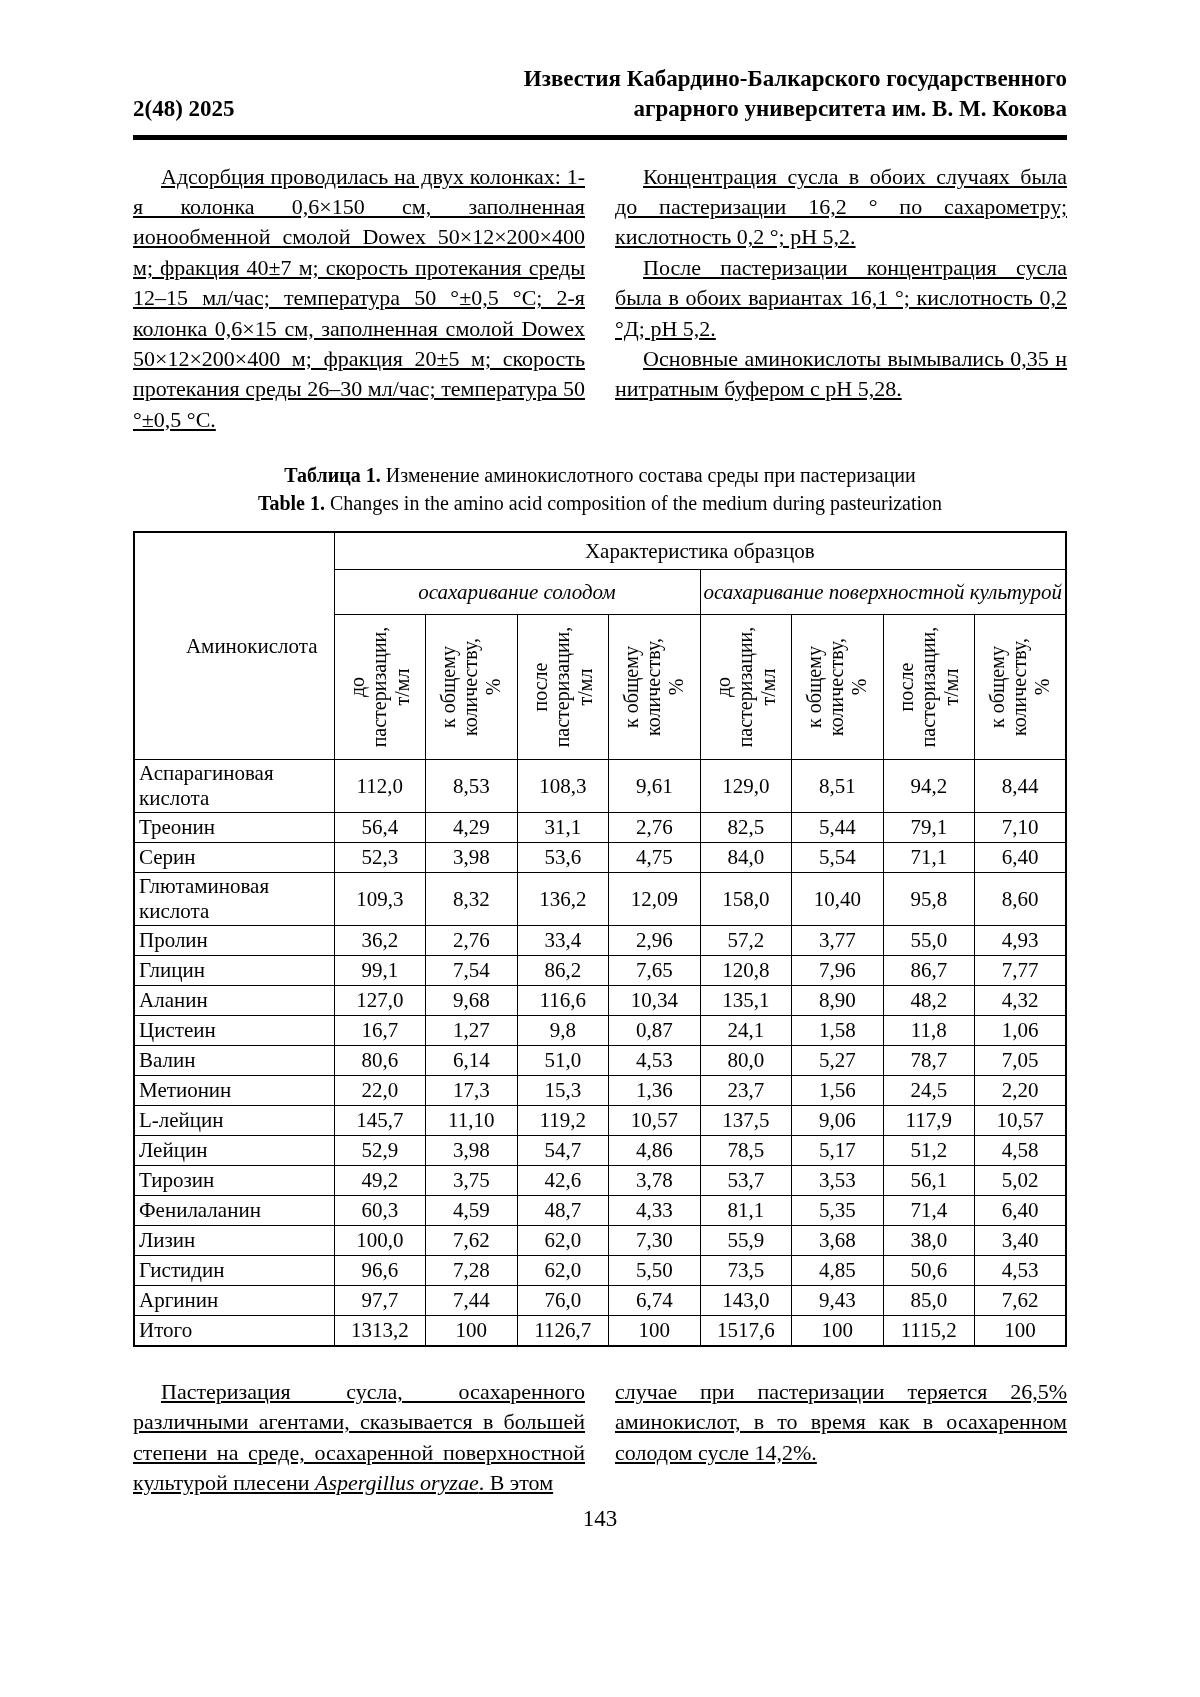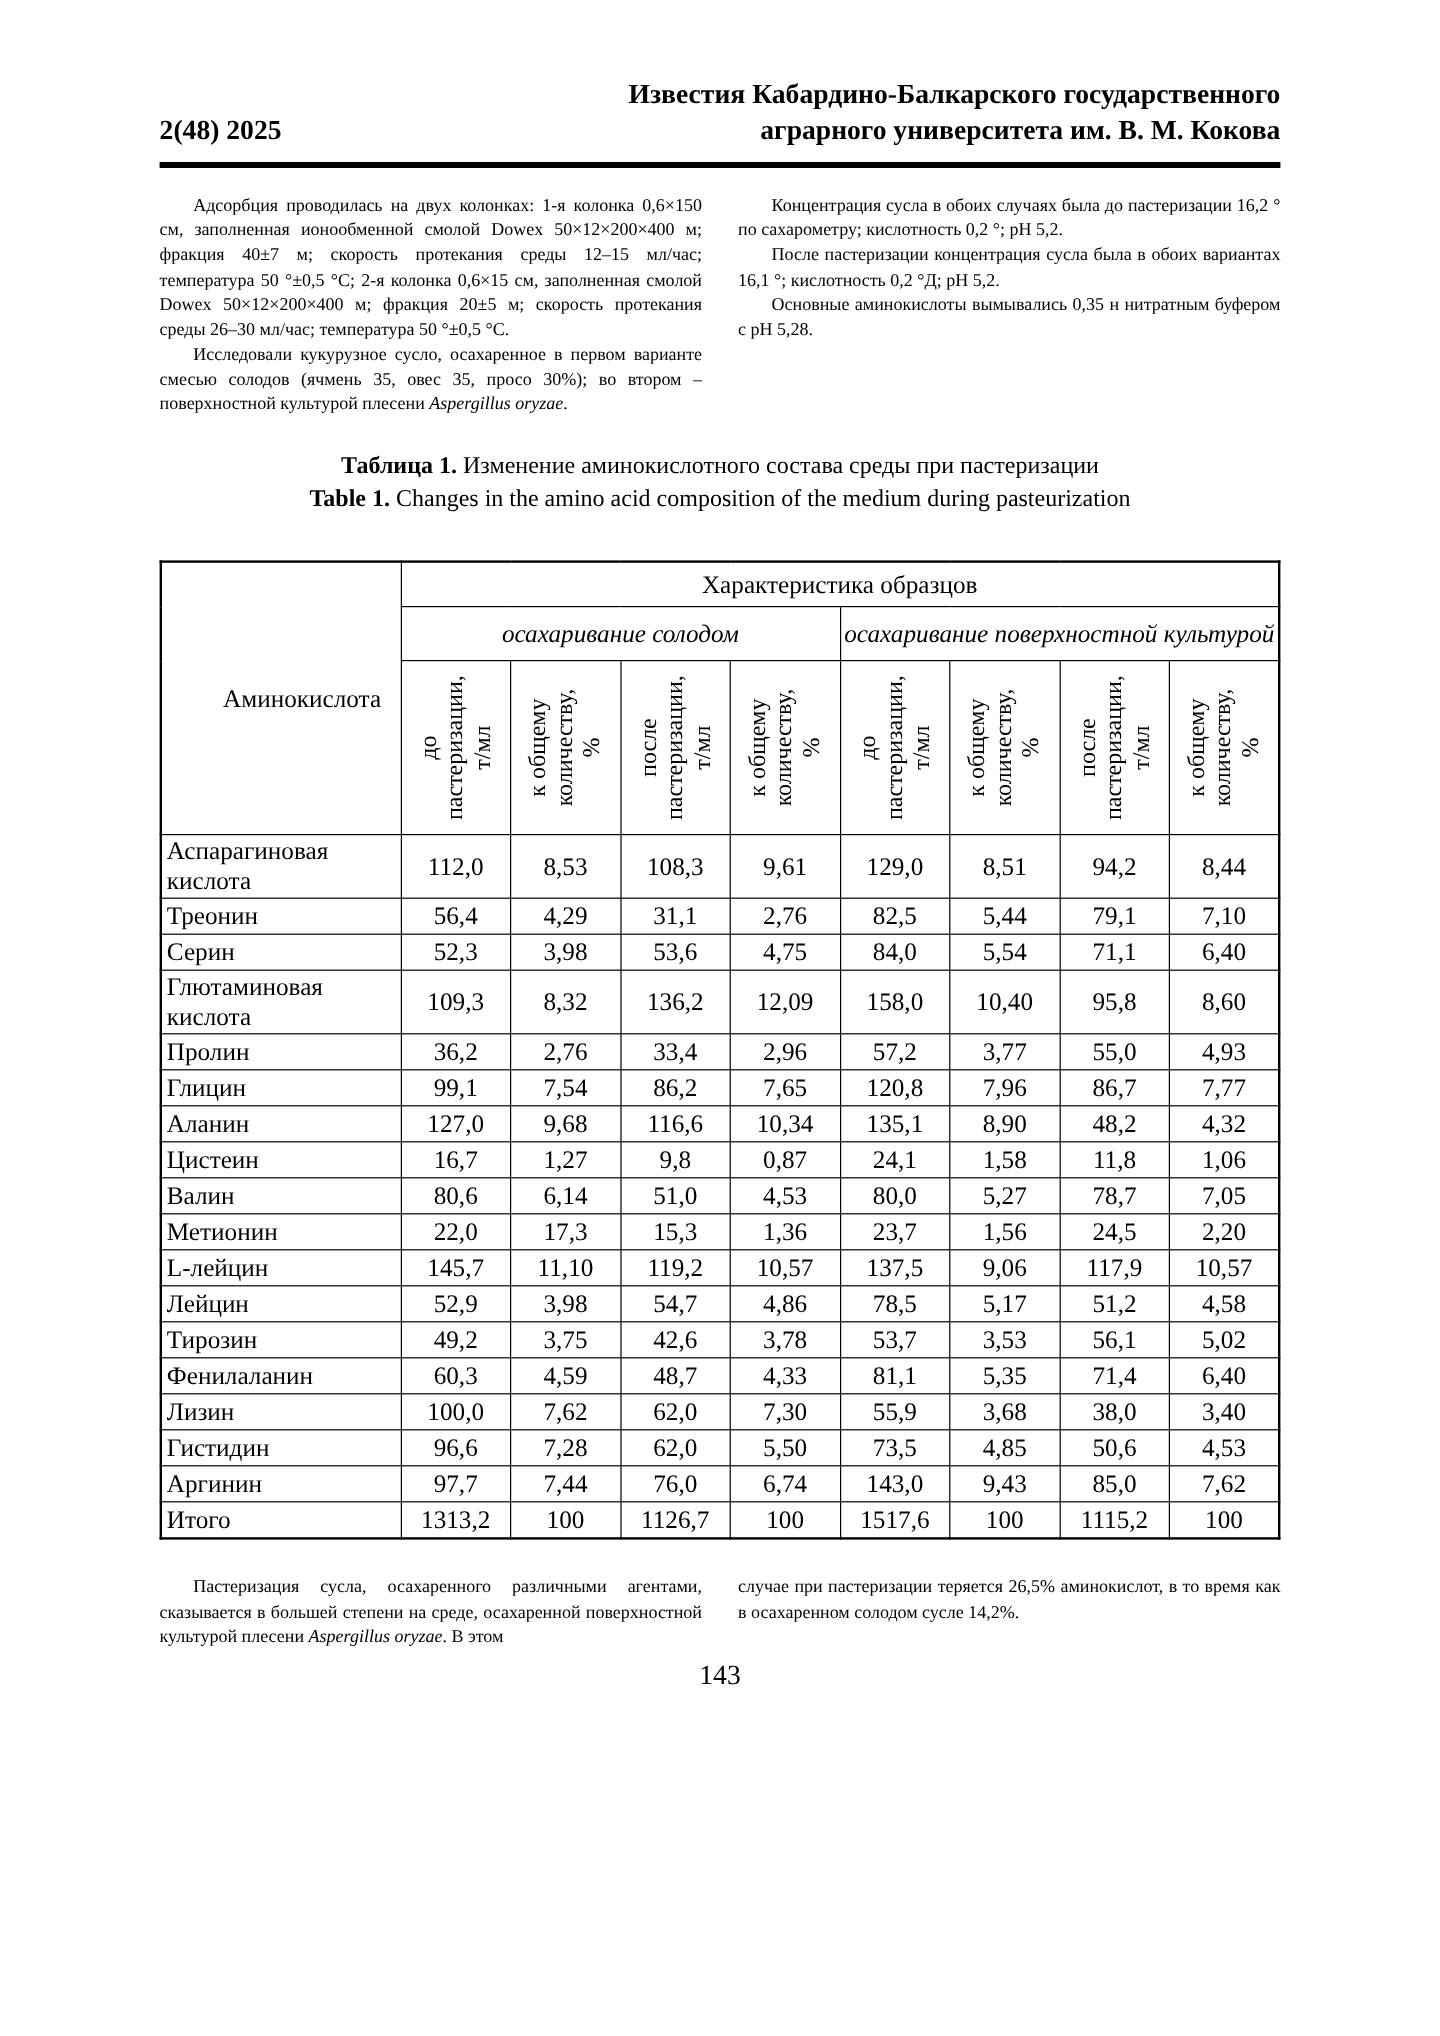--- a/index.html
+++ b/index.html
@@ -23,33 +23,34 @@
     font-weight: bold;
     font-size: 23px;
     line-height: 1.32;
   }
   .hdr .journal { text-align: right; }
   .rule { height: 5px; background: #000; margin-top: 10px; }
   
   .twocol { display: flex; gap: 30px; margin-top: 22px; }
   .col { width: 452px; }
   .col p {
-    font-size: 15px;
+    font-size: 22px;
     line-height: 1.38;
     text-align: justify;
     text-indent: 28px;
+    text-decoration: underline;
   }
   .col p.noindent { text-indent: 0; }
   .b { font-weight: bold; }
   .i { font-style: italic; }
   
   .caption {
     text-align: center;
     margin-top: 26px;
-    margin-bottom: 37px;
+    margin-bottom: 14px;
     font-size: 20px;
     line-height: 1.4;
   }
   
   table.amino {
     width: 100%;
     border-collapse: collapse;
     table-layout: fixed;
     border: 2px solid #000;
   }
@@ -91,21 +92,20 @@
       <div>Известия Кабардино-Балкарского государственного</div>
       <div>аграрного университета им. В. М. Кокова</div>
     </div>
   </div>
 
   <div class="rule"></div>
 
   <div class="twocol">
     <div class="col" id="col-left-top">
         <p><span>Адсорбция проводилась на двух колонках: 1-я колонка 0,6×150 см, заполненная ионообменной смолой Dowex 50×12×200×400 м; фракция 40±7 м; скорость протекания среды 12–15 мл/час; температура 50 °±0,5 °С; 2-я колонка 0,6×15 см, заполненная смолой Dowex 50×12×200×400 м; фракция 20±5 м; скорость протекания среды 26–30 мл/час; температура 50 °±0,5 °С.</span></p>
-        <p><span>Исследовали кукурузное сусло, осахаренное в первом варианте смесью солодов (ячмень 35, овес 35, просо 30%); во втором – поверхностной культурой плесени </span><span class="i">Aspergillus oryzae</span><span>.</span></p>
       </div>
     <div class="col" id="col-right-top">
         <p><span>Концентрация сусла в обоих случаях была до пастеризации 16,2 ° по сахарометру; кислотность 0,2 °; рН 5,2.</span></p>
         <p><span>После пастеризации концентрация сусла была в обоих вариантах 16,1 °; кислотность 0,2 °Д; рН 5,2.</span></p>
         <p><span>Основные аминокислоты вымывались 0,35 н нитратным буфером с рН 5,28.</span></p>
       </div>
   </div>
 
   <div class="caption">
     <div id="caption-ru"><span class="b">Таблица 1.</span><span> Изменение аминокислотного состава среды при пастеризации</span></div>

